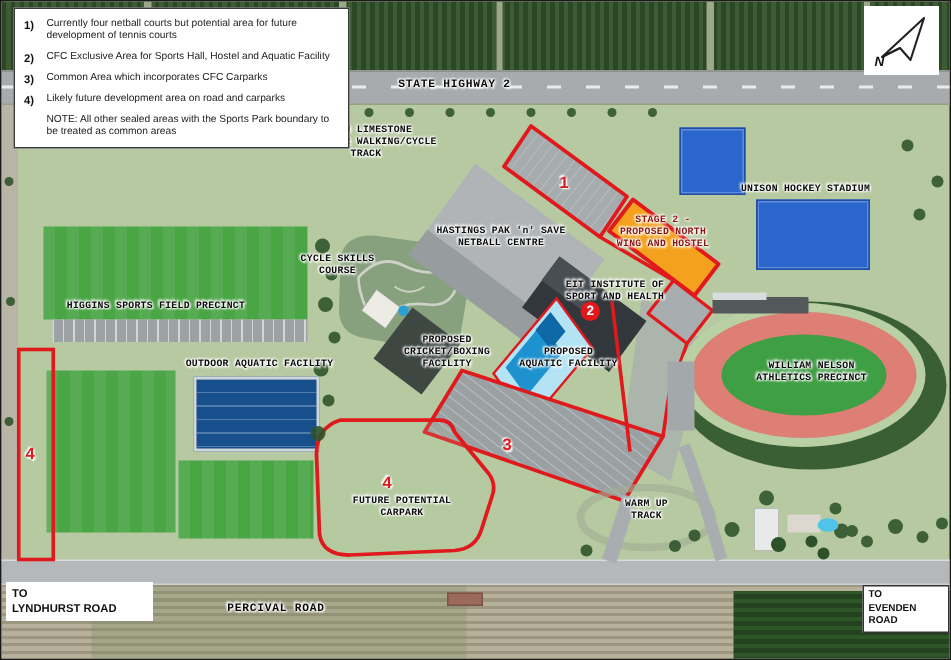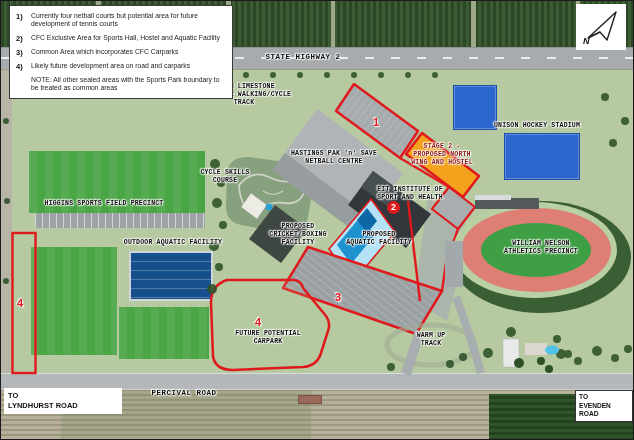--- a/index.html
+++ b/index.html
@@ -54,21 +54,21 @@
   .legend{left:8px;top:4px;width:224px;background:#fff;border:1px solid #3a3a3a;padding:6px 7px 5px 6px;}
   .lg-row{display:flex;margin-bottom:5px;}
   .lg-num{flex:0 0 15px;font-weight:bold;font-size:7.5px;color:#111;}
   .lg-txt{flex:1;font-size:6.8px;color:#222;line-height:1.25;}
   .lg-note{margin-left:15px;font-size:6.8px;color:#222;line-height:1.25;margin-top:1px;}
 
   .compass{left:575px;top:3px;width:50px;height:46px;background:#fff;}
   .compass-n{position:absolute;left:7px;bottom:4px;font-weight:bold;font-size:9px;color:#111;font-style:italic;}
 
   .cornerbox{background:#fff;color:#111;font-weight:bold;white-space:pre-line;line-height:1.3;}
-  .lynd{left:3px;top:387px;width:118px;padding:3px 4px;font-size:7.5px;text-align:left;}
+  .lynd{left:3px;top:387px;width:98px;padding:3px 4px;font-size:7.5px;text-align:left;}
   .even{left:574px;top:389px;width:58px;padding:2px 3px;font-size:6.6px;text-align:left;border:1px solid #333;}
 </style>
 </head>
 <body>
 
 <div id="map">
 
   <div class="abs orchard"></div>
   <div class="abs orchard-gap" style="left:95px;width:5px;"></div>
   <div class="abs orchard-gap" style="left:225px;width:5px;"></div>
@@ -233,21 +233,21 @@
 CRICKET/BOXING
 FACILITY</div>
   <div class="lbl" style="left:336px;top:230px;width:84px;">PROPOSED
 AQUATIC FACILITY</div>
   <div class="lbl" style="left:495px;top:239px;width:90px;">WILLIAM NELSON
 ATHLETICS PRECINCT</div>
   <div class="lbl" style="left:222px;top:329px;width:90px;">FUTURE POTENTIAL
 CARPARK</div>
   <div class="lbl" style="left:402px;top:331px;width:56px;">WARM UP
 TRACK</div>
-  <div class="lbl big" style="left:128px;top:388px;width:110px;">PERCIVAL ROAD</div>
+  <div class="lbl big" style="left:128px;top:401px;width:110px;">PERCIVAL ROAD</div>
 
   <div class="mk" style="left:372px;top:115px;">1</div>
   <div class="mk2">2</div>
   <div class="mk" style="left:334px;top:290px;">3</div>
   <div class="mk" style="left:16px;top:296px;">4</div>
   <div class="mk" style="left:254px;top:315px;">4</div>
 
   <div class="abs legend">
     <div class="lg-row">
       <span class="lg-num">1)</span>

